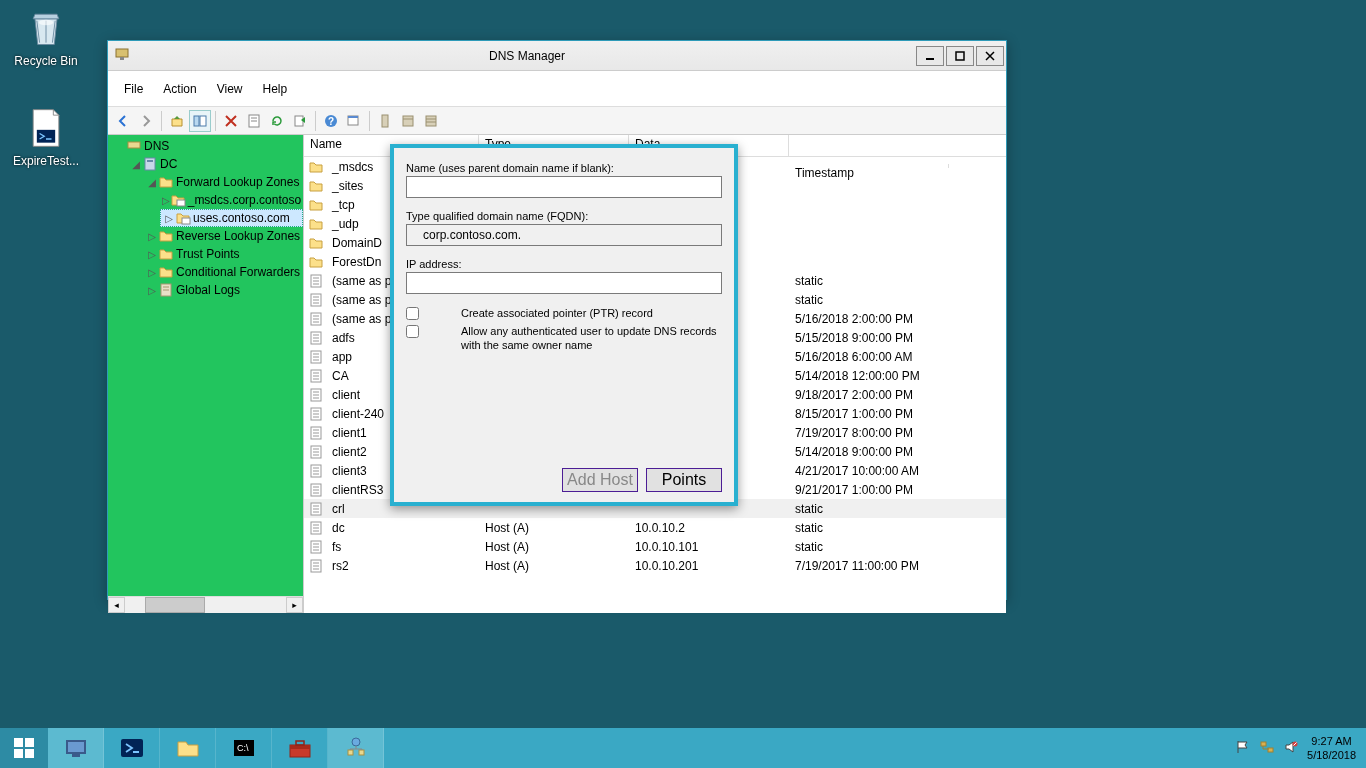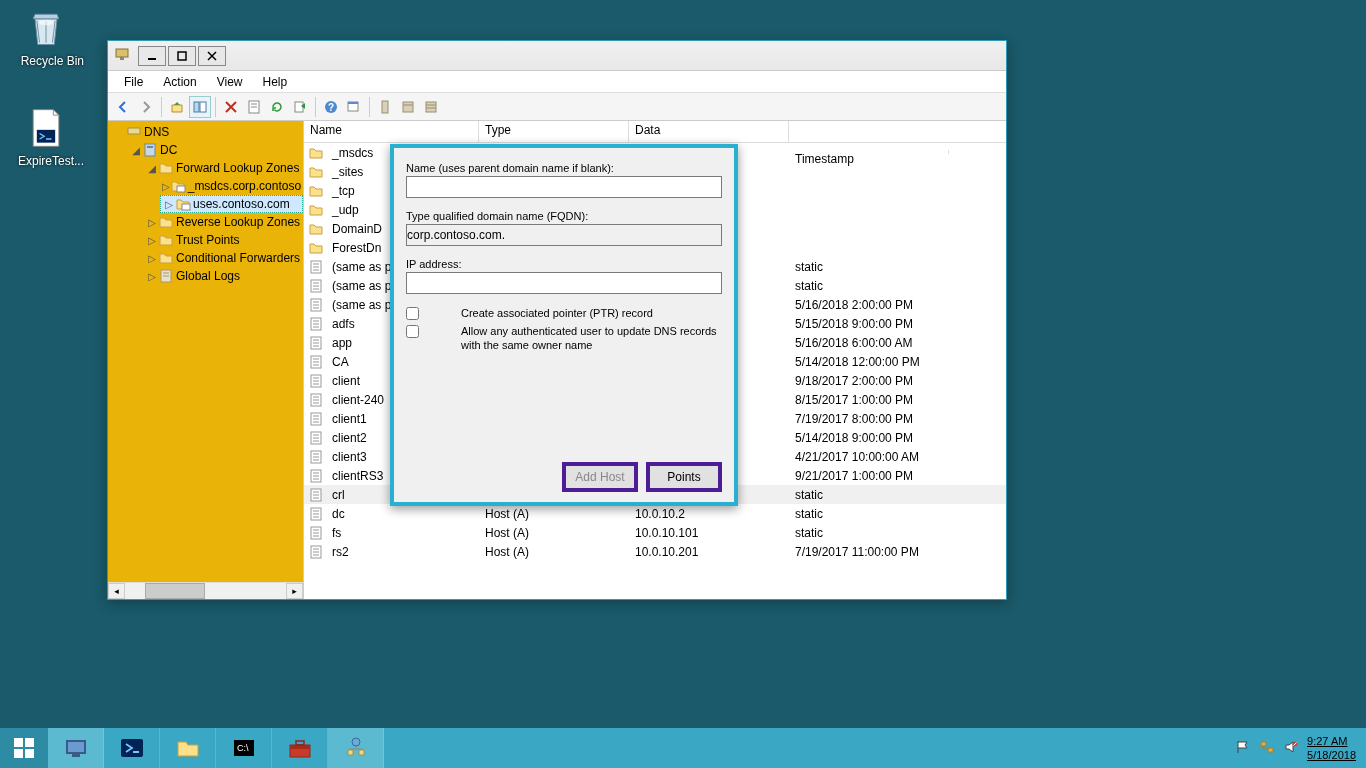--- a/index.html
+++ b/index.html
@@ -1,40 +1,40 @@
 <!DOCTYPE html>
 <html><head>
 <meta charset="utf-8">
 <style>
 * { box-sizing: border-box; margin: 0; padding: 0; font-family: "Segoe UI", Tahoma, sans-serif; }
 body { width: 1366px; height: 768px; overflow: hidden; background: #1a5a6a; position: relative; }
 
 
 .desktop-icon { position: absolute; width: 76px; text-align: center; color: #fff; font-size: 12px; cursor: pointer; }
 .desktop-icon .icon-img { width: 48px; height: 48px; margin: 0 auto 2px; display: flex; align-items: center; justify-content: center; }
-.desktop-icon .label { text-shadow: 0 0 3px #000; text-align: right; }
+.desktop-icon .label { text-shadow: 0 0 3px #000; }
 
 
 .window { position: absolute; background: #fff; border: 1px solid #2e9ab8; box-shadow: 0 3px 12px rgba(0,0,0,0.3); }
 .dns-window { left: 107px; top: 40px; width: 900px; height: 560px; }
 .titlebar { height: 30px; background: linear-gradient(#f0f0f0,#e8e8e8); border-bottom: 1px solid #ccc; display: flex; align-items: center; padding: 0 2px; }
 .titlebar .title-text { flex: 1; text-align: center; font-size: 12px; color: #000; }
 .titlebar .title-icon { width: 20px; height: 20px; margin: 0 4px; }
 .titlebar-btns { display: flex; gap: 2px; }
 .titlebar-btns .btn { width: 28px; height: 20px; border: 1px solid #888; background: #e8e8e8; display: flex; align-items: center; justify-content: center; font-size: 12px; cursor: pointer; }
 
-.menubar { height: 22px; background: #fff; display: flex; align-items: center; padding: 0 6px; font-size: 12px; border-bottom: 1px solid #ddd; }
+.menubar { height: 36px; background: #fff; display: flex; align-items: center; padding: 0 6px; font-size: 12px; border-bottom: 1px solid #ddd; }
 .menubar span { padding: 2px 10px; cursor: pointer; }
 
 .toolbar { height: 28px; background: #f5f5f5; border-bottom: 1px solid #ccc; display: flex; align-items: center; padding: 0 4px; gap: 1px; }
 .toolbar .sep { width: 1px; height: 20px; background: #ccc; margin: 0 3px; }
 .toolbar .tbtn { width: 22px; height: 22px; display: flex; align-items: center; justify-content: center; cursor: pointer; border: 1px solid transparent; }
 
 .window-body { height: calc(100% - 80px); display: flex; }
-.tree-panel { width: 196px; border-right: 1px solid #ccc; overflow-x: auto; overflow-y: hidden; font-size: 12px; background: #eab308; position: relative; white-space: nowrap; }
+.tree-panel { width: 196px; border-right: 1px solid #ccc; overflow-x: auto; overflow-y: hidden; font-size: 12px; background: #22c55e; position: relative; white-space: nowrap; }
 .tree-ul { list-style: none; padding-left: 0; }
 .tree-ul ul { list-style: none; padding-left: 16px; }
 .tree-item { display: flex; align-items: center; height: 18px; padding: 0 2px; cursor: pointer; white-space: nowrap; }
 .tree-item .exp { width: 12px; text-align: center; color: #555; font-size: 10px; }
 .tree-item .ticon { width: 16px; height: 16px; margin-right: 2px; display: inline-flex; align-items: center; justify-content: center; }
 .tree-item.selected { background: #cde8ff; border: 1px dotted #2a8; }
 .tree-hscroll { position: absolute; bottom: 0; left: 0; right: 0; height: 17px; display: flex; border-top: 1px solid #ddd; background: #f0f0f0; }
 .tree-hscroll .arrow { width: 17px; border: 1px solid #ccc; display: flex; align-items: center; justify-content: center; font-size: 9px; }
 .tree-hscroll .track { flex: 1; position: relative; }
 .tree-hscroll .thumb { position: absolute; left: 20px; width: 60px; top: 0; bottom: 0; background: #ccc; border: 1px solid #aaa; }
@@ -51,36 +51,36 @@
 .list-row .cell-name { width: 153px; }
 .list-row .cell-type { width: 150px; } .list-row .cell-data { width: 160px; } .list-row .cell-ts { width: 160px; }
 
 
 .dialog { position: absolute; left: 390px; top: 144px; width: 348px; height: 362px; border: 4px solid #29b0d0; background: #f0f0f0; box-shadow: 0 3px 10px rgba(0,0,0,0.4); z-index: 10; }
 .dialog .dlg-titlebar { height: 24px; background: #29b0d0; display: flex; align-items: center; }
 .dialog .dlg-title { flex: 1; text-align: center; font-size: 12px; color: #000; }
 .dialog .dlg-close { width: 35px; height: 18px; margin-right: -2px; background: #c75050; color: #fff; display: flex; align-items: center; justify-content: center; font-size: 12px; cursor: pointer; border: 1px solid #a03030; }
 .dialog .dlg-body { padding: 14px 12px; font-size: 11px; color: #000; }
 .dialog label { display: block; margin-bottom: 2px; }
-.dialog input[type=text] { width: 100%; height: 22px; border: 1px solid #7a7a7a; padding: 0 0; font-size: 12px; margin-bottom: 12px; }
+.dialog input[type=text] { width: 100%; height: 22px; border: 1px solid #7a7a7a; padding: 0 16px; font-size: 12px; margin-bottom: 12px; }
 .dialog input[readonly] { background: #f0f0f0; }
 .dialog .chk-row { display: flex; align-items: flex-start; margin-bottom: 4px; gap: 36px; }
 .dialog .chk-row input { margin-right: 6px; margin-top: 1px; }
 .dialog .chk-row span { flex: 1; line-height: 14px; }
 .dialog .dlg-buttons { position: absolute; bottom: 10px; right: 12px; display: flex; gap: 8px; }
-.dialog .dlg-buttons button { width: 76px; height: 30px; font-size: 12px; border: 4px solid #4c1d95; background: #e1e1e1; cursor: pointer; }
+.dialog .dlg-buttons button { width: 76px; height: 24px; font-size: 16px; border: 1px solid #4c1d95; background: #e1e1e1; cursor: pointer; }
 .dialog .dlg-buttons button:disabled { color: #888; cursor: default; }
 
 
 .taskbar { position: absolute; left: 0; right: 0; bottom: 0; height: 40px; background: #3aa8c4; display: flex; align-items: stretch; }
 .taskbar .start { width: 48px; background: #2d8ba4; display: flex; align-items: center; justify-content: center; cursor: pointer; }
 .taskbar .task { width: 56px; display: flex; align-items: center; justify-content: center; border-right: 1px solid rgba(255,255,255,0.15); cursor: pointer; }
 .taskbar .task.active { background: #5cbad0; }
 .taskbar .tray { margin-left: auto; display: flex; align-items: center; padding: 0 10px; color: #000; font-size: 11px; gap: 8px; }
-.taskbar .tray .clock { text-align: left; line-height: 14px; text-decoration: underline; }
+.taskbar .tray .clock { text-align: center; line-height: 14px; }
 
 
 .svg-ico { width: 16px; height: 16px; }
 </style>
 </head>
 <body>
 
 <div class="desktop-icon" style="left:8px;top:4px;">
   <div class="icon-img">
     <svg viewBox="0 0 48 48" width="44" height="44">
@@ -105,20 +105,21 @@
 </div>
 
 <div class="window dns-window">
   <div class="titlebar">
     <div class="title-icon">
       <svg viewBox="0 0 16 16" class="svg-ico">
           <rect x="2" y="3" width="12" height="8" fill="#d8c070" stroke="#8a7030"></rect>
           <rect x="6" y="11" width="4" height="3" fill="#888"></rect>
         </svg>
     </div>
+    <div class="title-text">DNS Manager</div>
     <div class="titlebar-btns">
       <div class="btn">
           <svg width="10" height="10">
             <line x1="1" y1="8" x2="9" y2="8" stroke="#000" stroke-width="2"></line>
           </svg>
         </div>
       <div class="btn">
           <svg width="10" height="10">
             <rect x="1" y="1" width="8" height="8" fill="none" stroke="#000" stroke-width="1.5"></rect>
           </svg>

